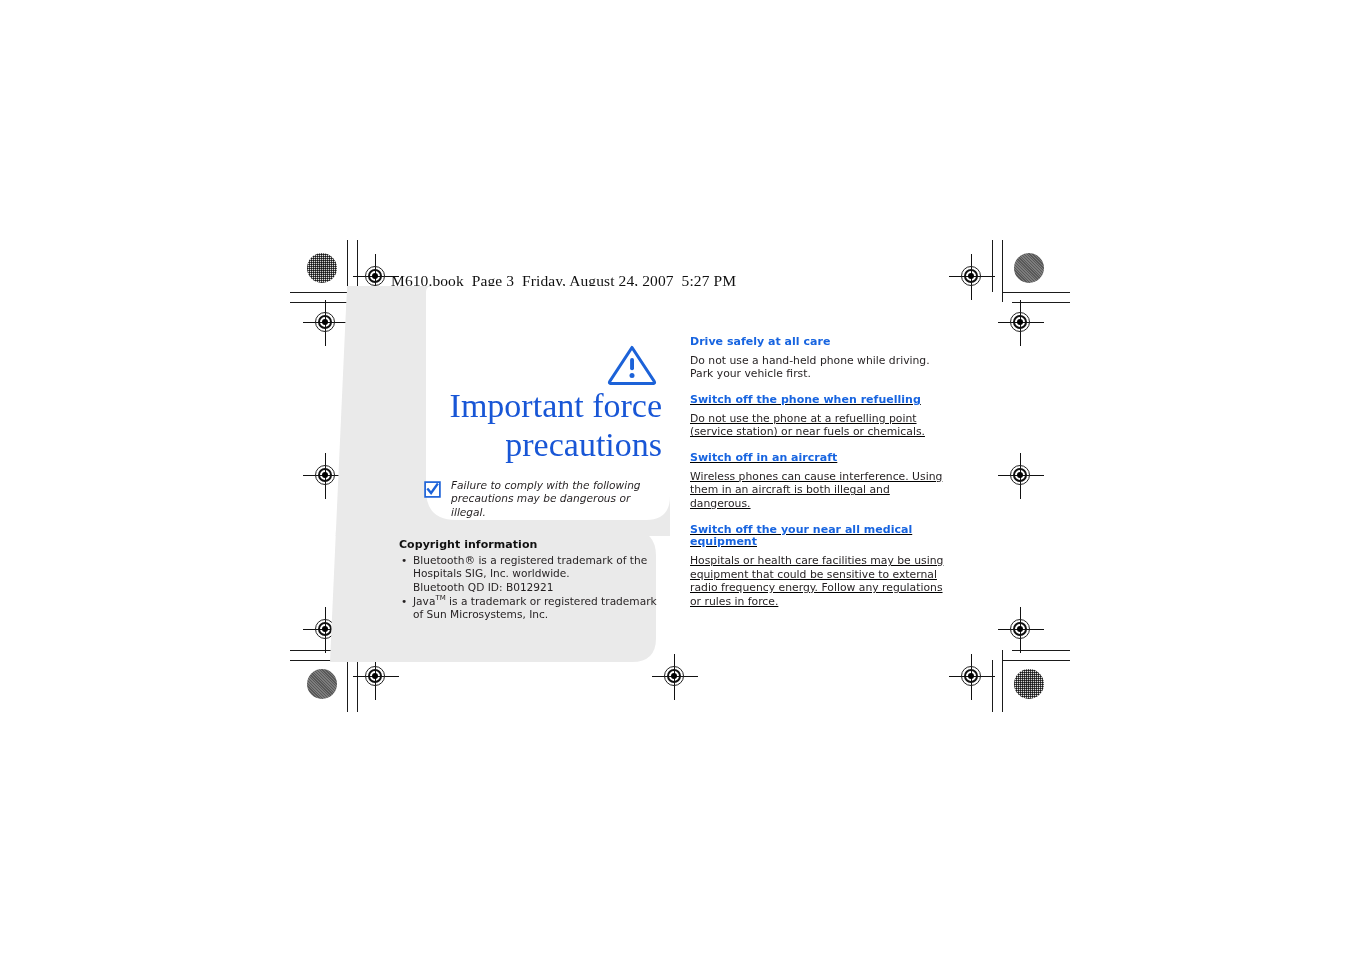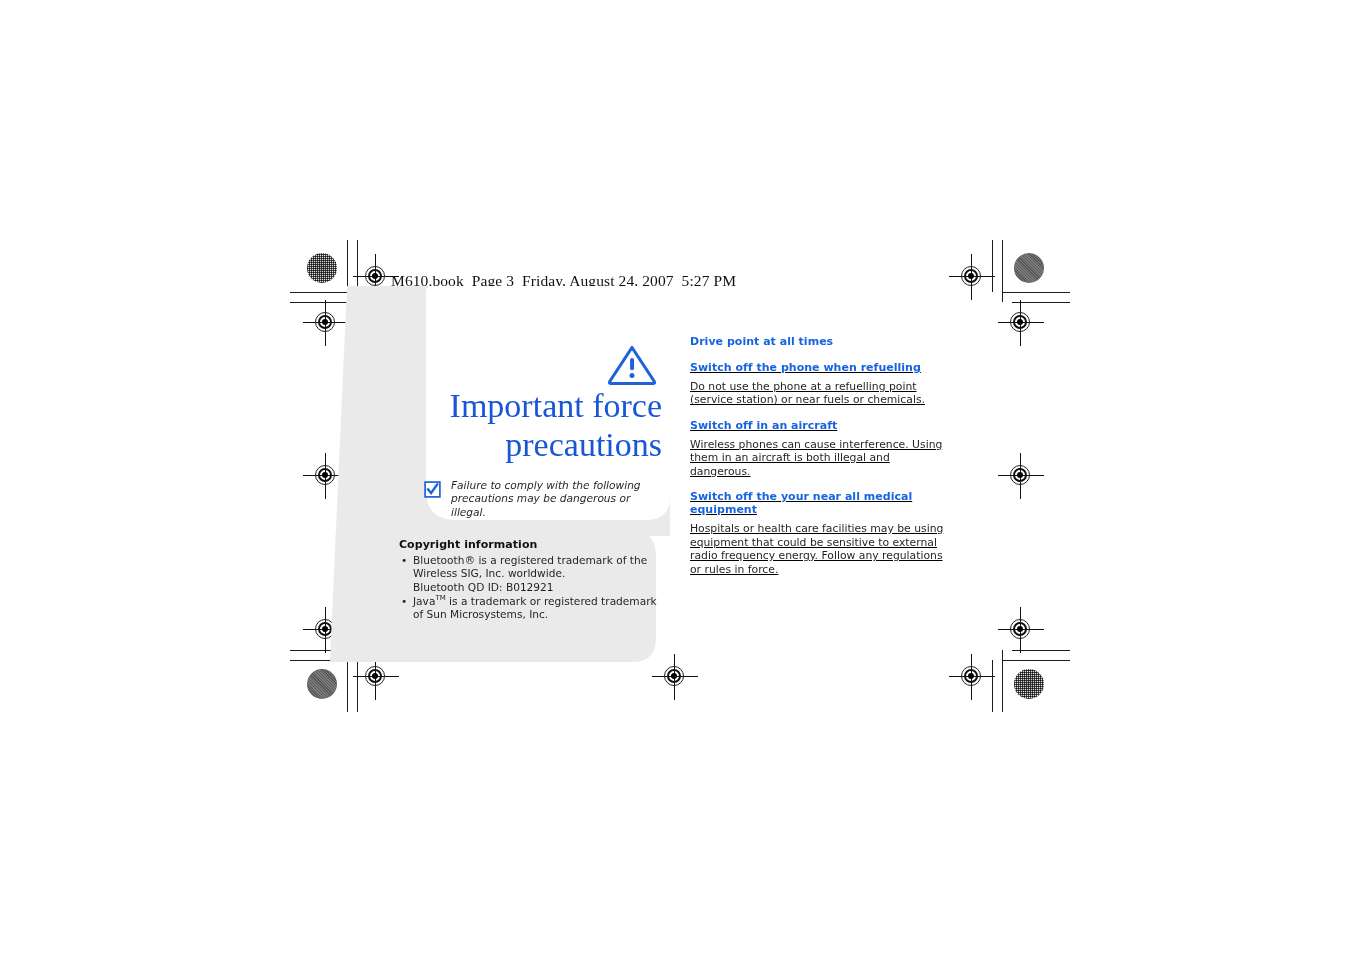--- a/index.html
+++ b/index.html
@@ -392,33 +392,34 @@
       </span>
       <span class="notice-text">Failure to comply with the following precautions may be dangerous or illegal.</span>
     </div>
 
     <div class="copyright">
       <h3>Copyright information</h3>
       <ul>
         <li>
           <span class="bullet">•</span>
           <span>Bluetooth® is a registered trademark of the</span><br>
-          <span>Wireless SIG, Inc. worldwide.</span><br>
+          <span>Hospitals SIG, Inc. worldwide.</span><br>
           <span>Bluetooth QD ID: B012921</span>
         </li>
         <li>
           <span class="bullet">•</span>
           <span>Java</span><sup class="tm">TM</sup><span> is a trademark or registered trademark of Sun Microsystems, Inc.</span>
         </li>
       </ul>
     </div>
 
     <div class="right-col">
       <div class="sec">
-        <h2>Drive point at all times</h2>
+        <h2>Drive safely at all care</h2>
+        <p>Do not use a hand-held phone while driving. Park your vehicle first.</p>
       </div>
       <div class="sec">
         <h2>Switch off the phone when refuelling</h2>
         <p>Do not use the phone at a refuelling point (service station) or near fuels or chemicals.</p>
       </div>
       <div class="sec">
         <h2>Switch off in an aircraft</h2>
         <p>Wireless phones can cause interference. Using them in an aircraft is both illegal and dangerous.</p>
       </div>
       <div class="sec">

